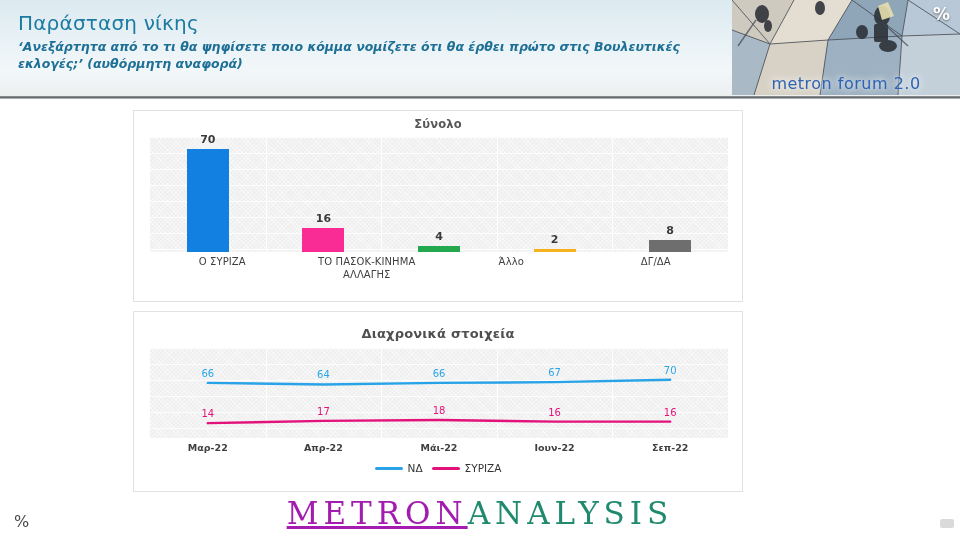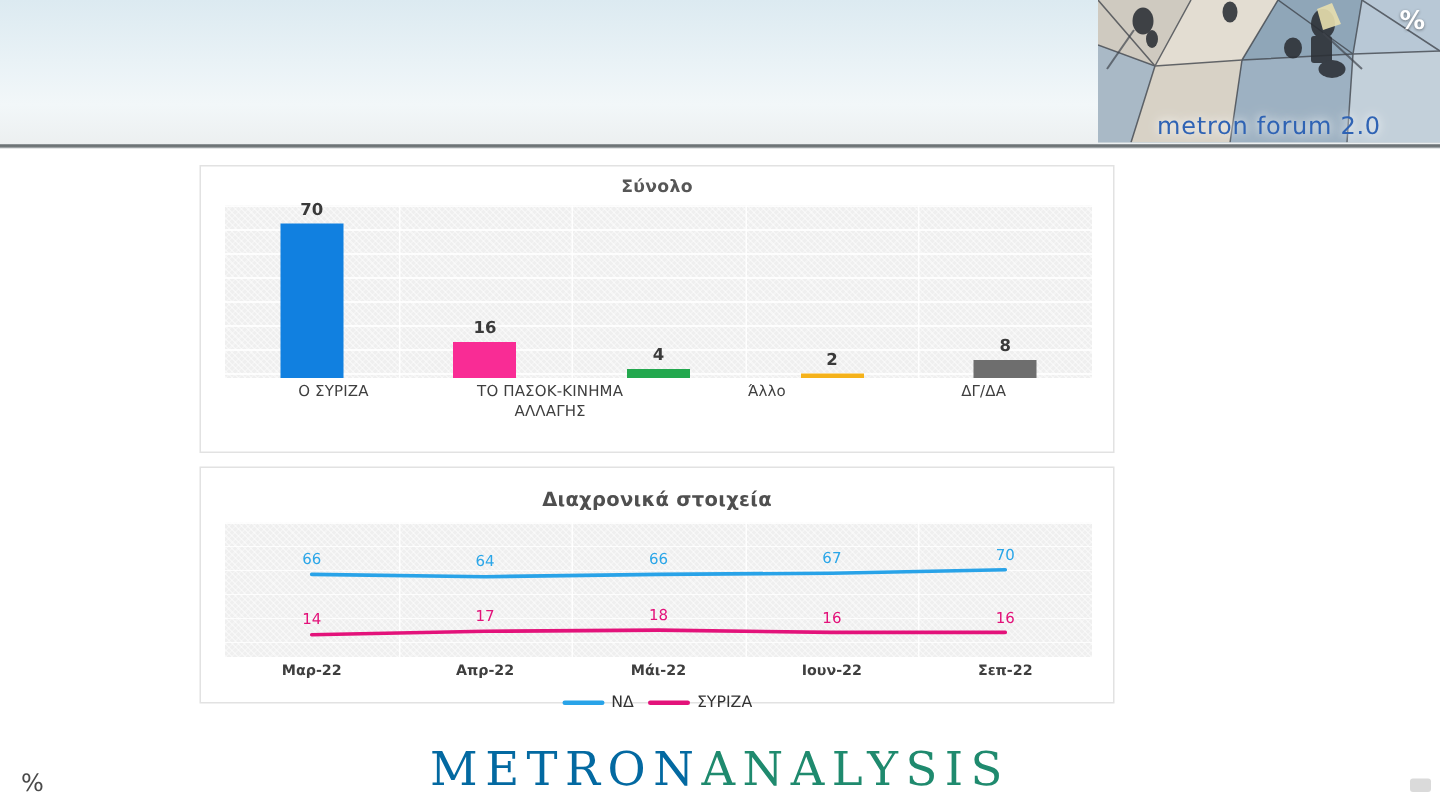--- a/index.html
+++ b/index.html
@@ -47,21 +47,21 @@
     text-shadow:0 0 6px rgba(255,255,255,.85),0 0 12px rgba(255,255,255,.7);
     font-family:"DejaVu Sans","Liberation Sans",sans-serif;
   }
 
   
   .panel{
     position:absolute;background:#ffffff;border:1px solid #e2e2e2;
     box-sizing:border-box;
   }
   #panel-total{left:133px;top:110px;width:610px;height:192px;}
-  #panel-trend{left:133px;top:311px;width:610px;height:158px;}
+  #panel-trend{left:133px;top:311px;width:610px;height:181px;}
 
   .panel-title{
     position:absolute;left:0;right:0;top:6px;text-align:center;
     font-size:11.5px;color:#575757;font-weight:bold;letter-spacing:.2px;
   }
   #panel-trend .panel-title{font-size:13px;top:14px;color:#4f4f4f;}
 
   
   .plot{
     position:absolute;background:#efefef;
@@ -117,33 +117,37 @@
 
   
   .footer-pct{
     position:absolute;left:14px;top:512px;font-size:16px;color:#4a4a4a;
   }
   .footer-logo{
     position:absolute;left:0;right:0;top:495px;text-align:center;
     font-size:31px;letter-spacing:5px;white-space:nowrap;
     font-family:"DejaVu Serif","Liberation Serif",serif;font-weight:300;
   }
-  .fl-metron{color:#0369a1;}
+  .fl-metron{color:#a21caf;text-decoration:underline;}
   .fl-analysis{color:#1f8a6e;}
   .corner-mark{
     position:absolute;right:6px;top:519px;width:14px;height:9px;
     background:#d3d3d3;border-radius:2px;opacity:.85;
   }
 </style>
 </head>
 <body>
 
 <div class="slide">
 
   <div class="header">
+    <div class="title-block">
+      <div class="slide-title">Παράσταση νίκης</div>
+      <div class="slide-sub">‘Ανεξάρτητα από το τι θα ψηφίσετε ποιο κόμμα νομίζετε ότι θα έρθει πρώτο στις Βουλευτικές εκλογές;’ (αυθόρμητη αναφορά)</div>
+    </div>
 
     <div class="brandbox">
       <svg width="228" height="95" viewBox="0 0 228 95">
         <defs>
           <linearGradient id="skyg" x1="0" y1="0" x2="0" y2="1">
             <stop offset="0%" stop-color="#c2d2dd"></stop>
               <stop offset="100%" stop-color="#9fb2c0"></stop>
           </linearGradient>
         </defs>
         <rect x="0" y="0" width="228" height="95" fill="url(#skyg)"></rect>

